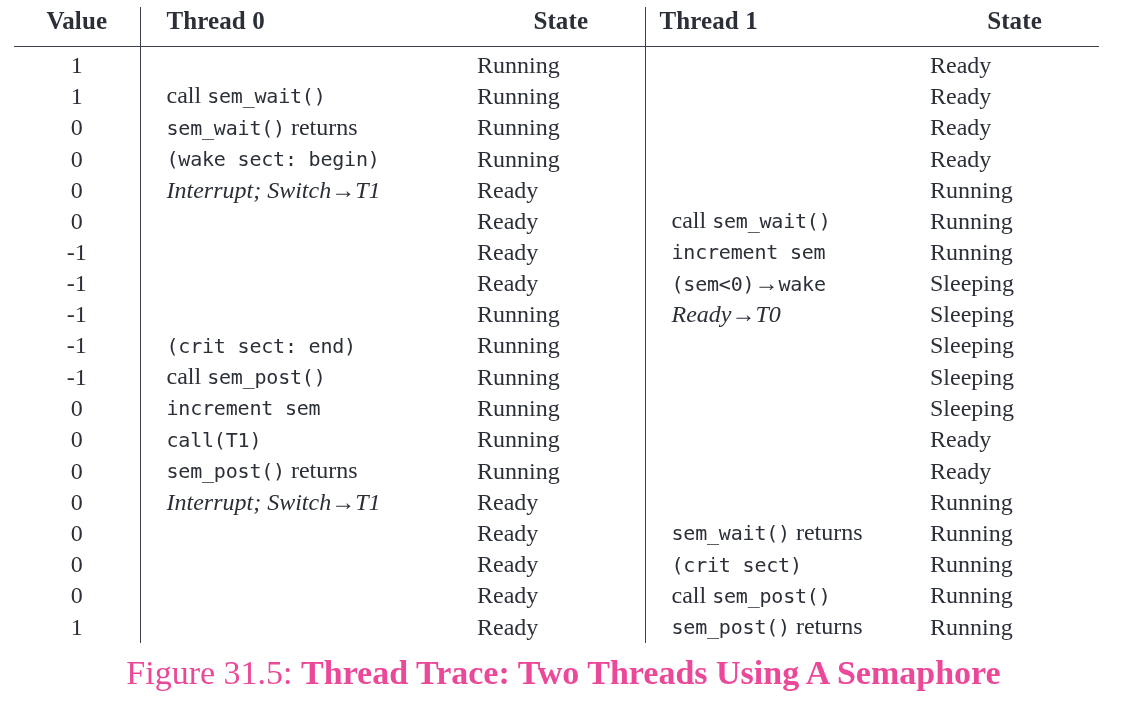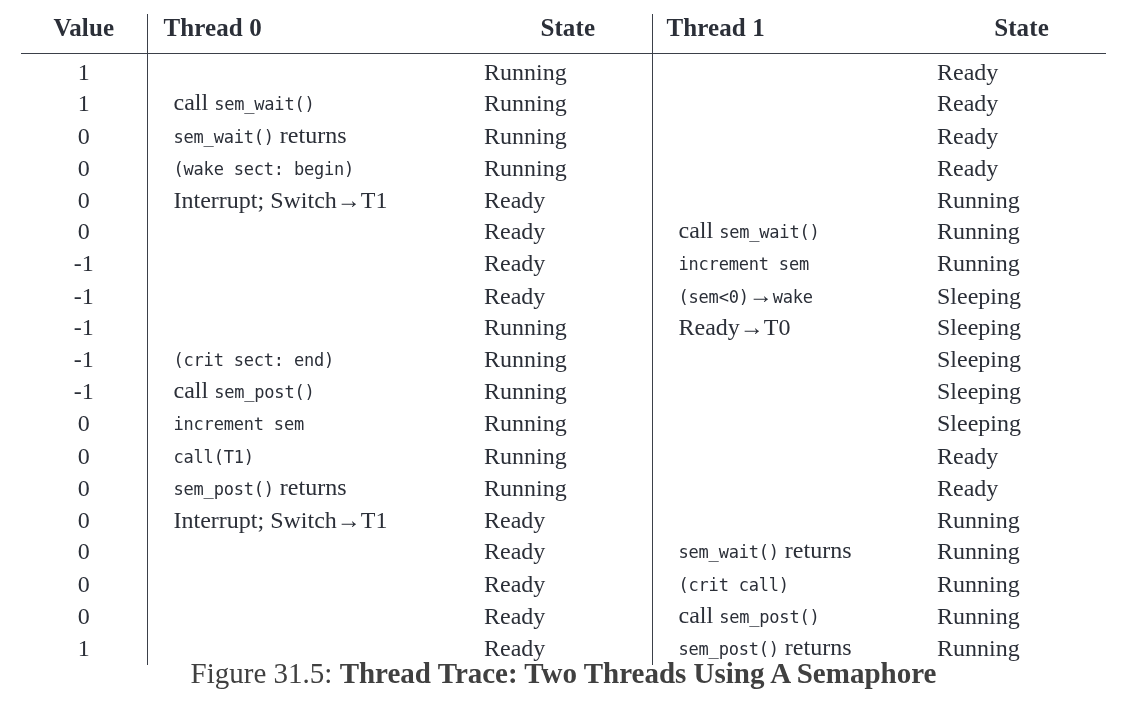--- a/index.html
+++ b/index.html
@@ -18,41 +18,41 @@
     width: 1127px;
     height: 708px;
     position: relative;
     box-sizing: border-box;
   }
 
   
   table.trace {
     border-collapse: collapse;
     table-layout: fixed;
-    margin: 7px;
+    margin: 0;
     position: absolute;
     left: 14px;
     top: 7px;
     width: 1085px;
   }
   table.trace col.c-value  { width: 126px; }
   table.trace col.c-t0     { width: 337px; }
   table.trace col.c-s0     { width: 168px; }
   table.trace col.c-t1     { width: 285px; }
   table.trace col.c-s1     { width: 169px; }
 
   thead th {
     font-weight: bold;
     font-size: 25px;
     padding: 0 0 11px 0;
     vertical-align: bottom;
     letter-spacing: 0.1px;
   }
   thead th.h-value { text-align: center; }
-  thead th.h-t0    { text-align: left;  padding-left: 16px; }
+  thead th.h-t0    { text-align: left;  padding-left: 26px; }
   thead th.h-s0    { text-align: center; }
   thead th.h-t1    { text-align: left;  padding-left: 14px; }
   thead th.h-s1    { text-align: center; }
 
   
   thead tr { border-bottom: 1.6px solid #3b4049; }
 
   tbody td {
     font-size: 24px;
     height: 30.4px;
@@ -68,37 +68,37 @@
   td.v-s0, td.v-s1 { text-align: left; }
   td.v-t0 { text-align: left; padding-left: 26px; }
   td.v-t1 { text-align: left; padding-left: 26px; }
 
   
   .sep-left  { border-left: 1.9px solid #3b4049; }
 
   
   .mono {
     font-family: "DejaVu Sans Mono", "Liberation Mono", monospace;
-    font-size: 17px;
+    font-size: 20px;
     letter-spacing: -0.2px;
   }
   .bold { font-weight: normal; }
-  .ital { }
+  .ital { font-style: italic; }
   .arrow { font-style: normal; }
 
   
   .caption {
     position: absolute;
     left: 0;
     top: 652px;
     width: 1127px;
     text-align: center;
-    font-size: 29px;
+    font-size: 34px;
     line-height: 42px;
-    color: #404040;
+    color: #ec4899;
   }
   .caption .cap-bold { font-weight: bold; }
 </style>
 </head>
 <body>
 
 <div class="figure-wrap">
 
   <table class="trace">
     <colgroup>
@@ -227,21 +227,21 @@
           <td class="v-value">0</td>
           <td class="v-t0 sep-left"></td>
           <td class="v-s0">Ready</td>
           <td class="v-t1 sep-left"><span class="mono">sem_wait()</span><span class="bold"> returns</span></td>
           <td class="v-s1">Running</td>
         </tr>
         <tr>
           <td class="v-value">0</td>
           <td class="v-t0 sep-left"></td>
           <td class="v-s0">Ready</td>
-          <td class="v-t1 sep-left"><span class="mono"> (crit call)</span></td>
+          <td class="v-t1 sep-left"><span class="mono"> (crit sect)</span></td>
           <td class="v-s1">Running</td>
         </tr>
         <tr>
           <td class="v-value">0</td>
           <td class="v-t0 sep-left"></td>
           <td class="v-s0">Ready</td>
           <td class="v-t1 sep-left"><span class="bold">call </span><span class="mono">sem_post()</span></td>
           <td class="v-s1">Running</td>
         </tr>
         <tr>

